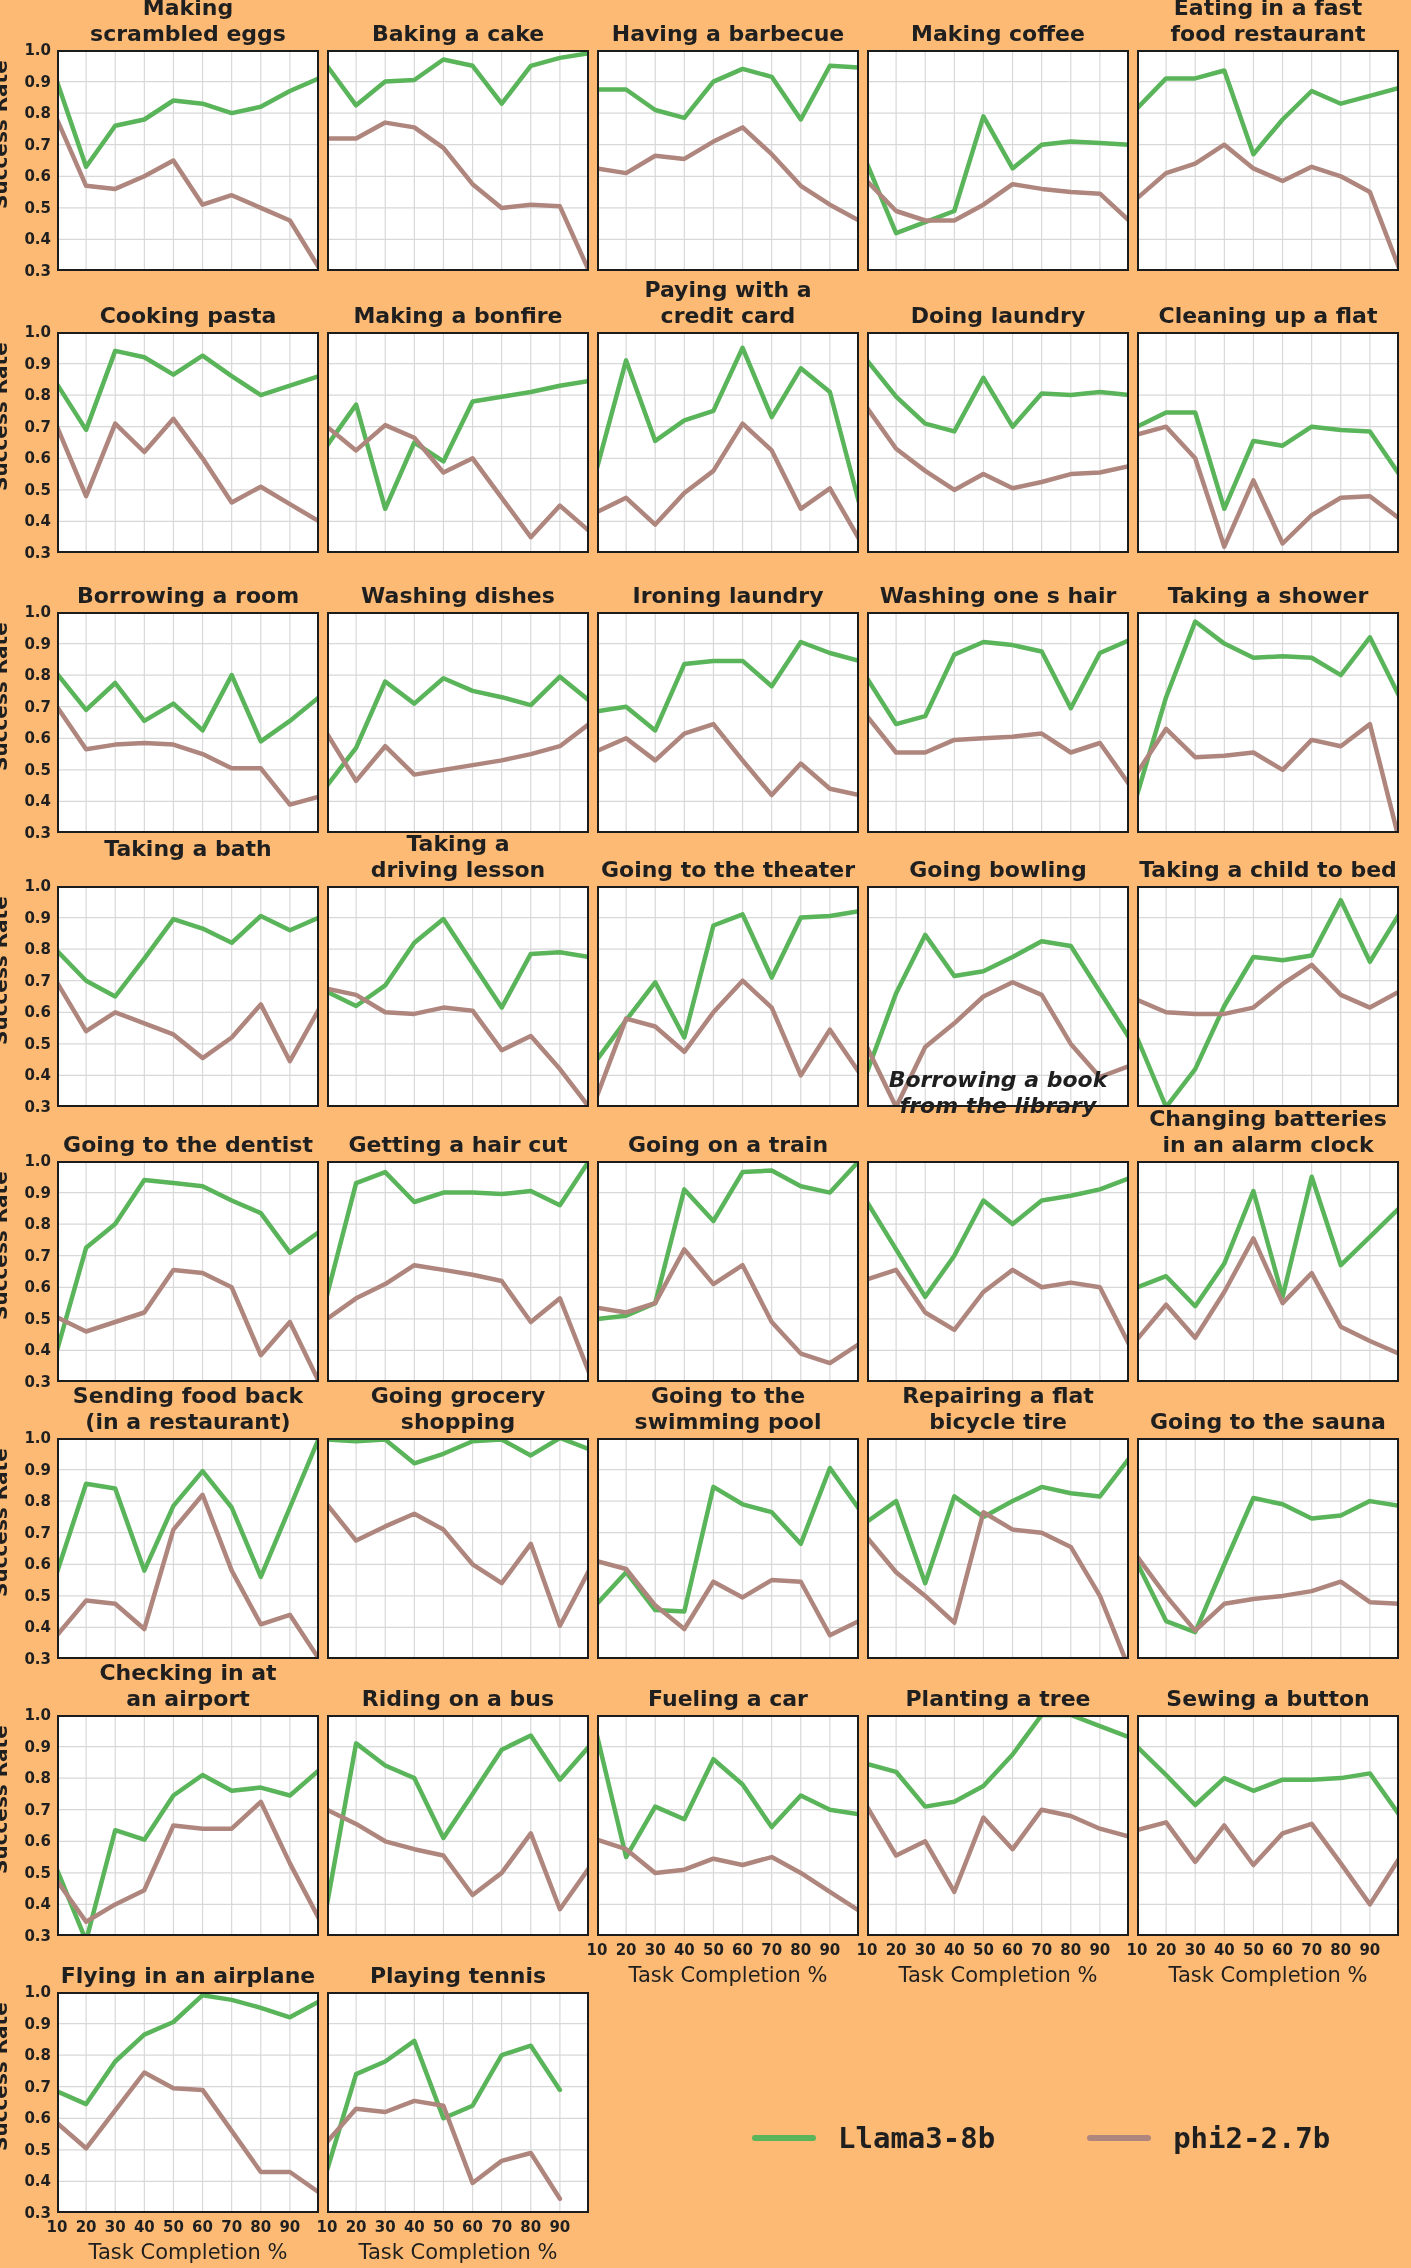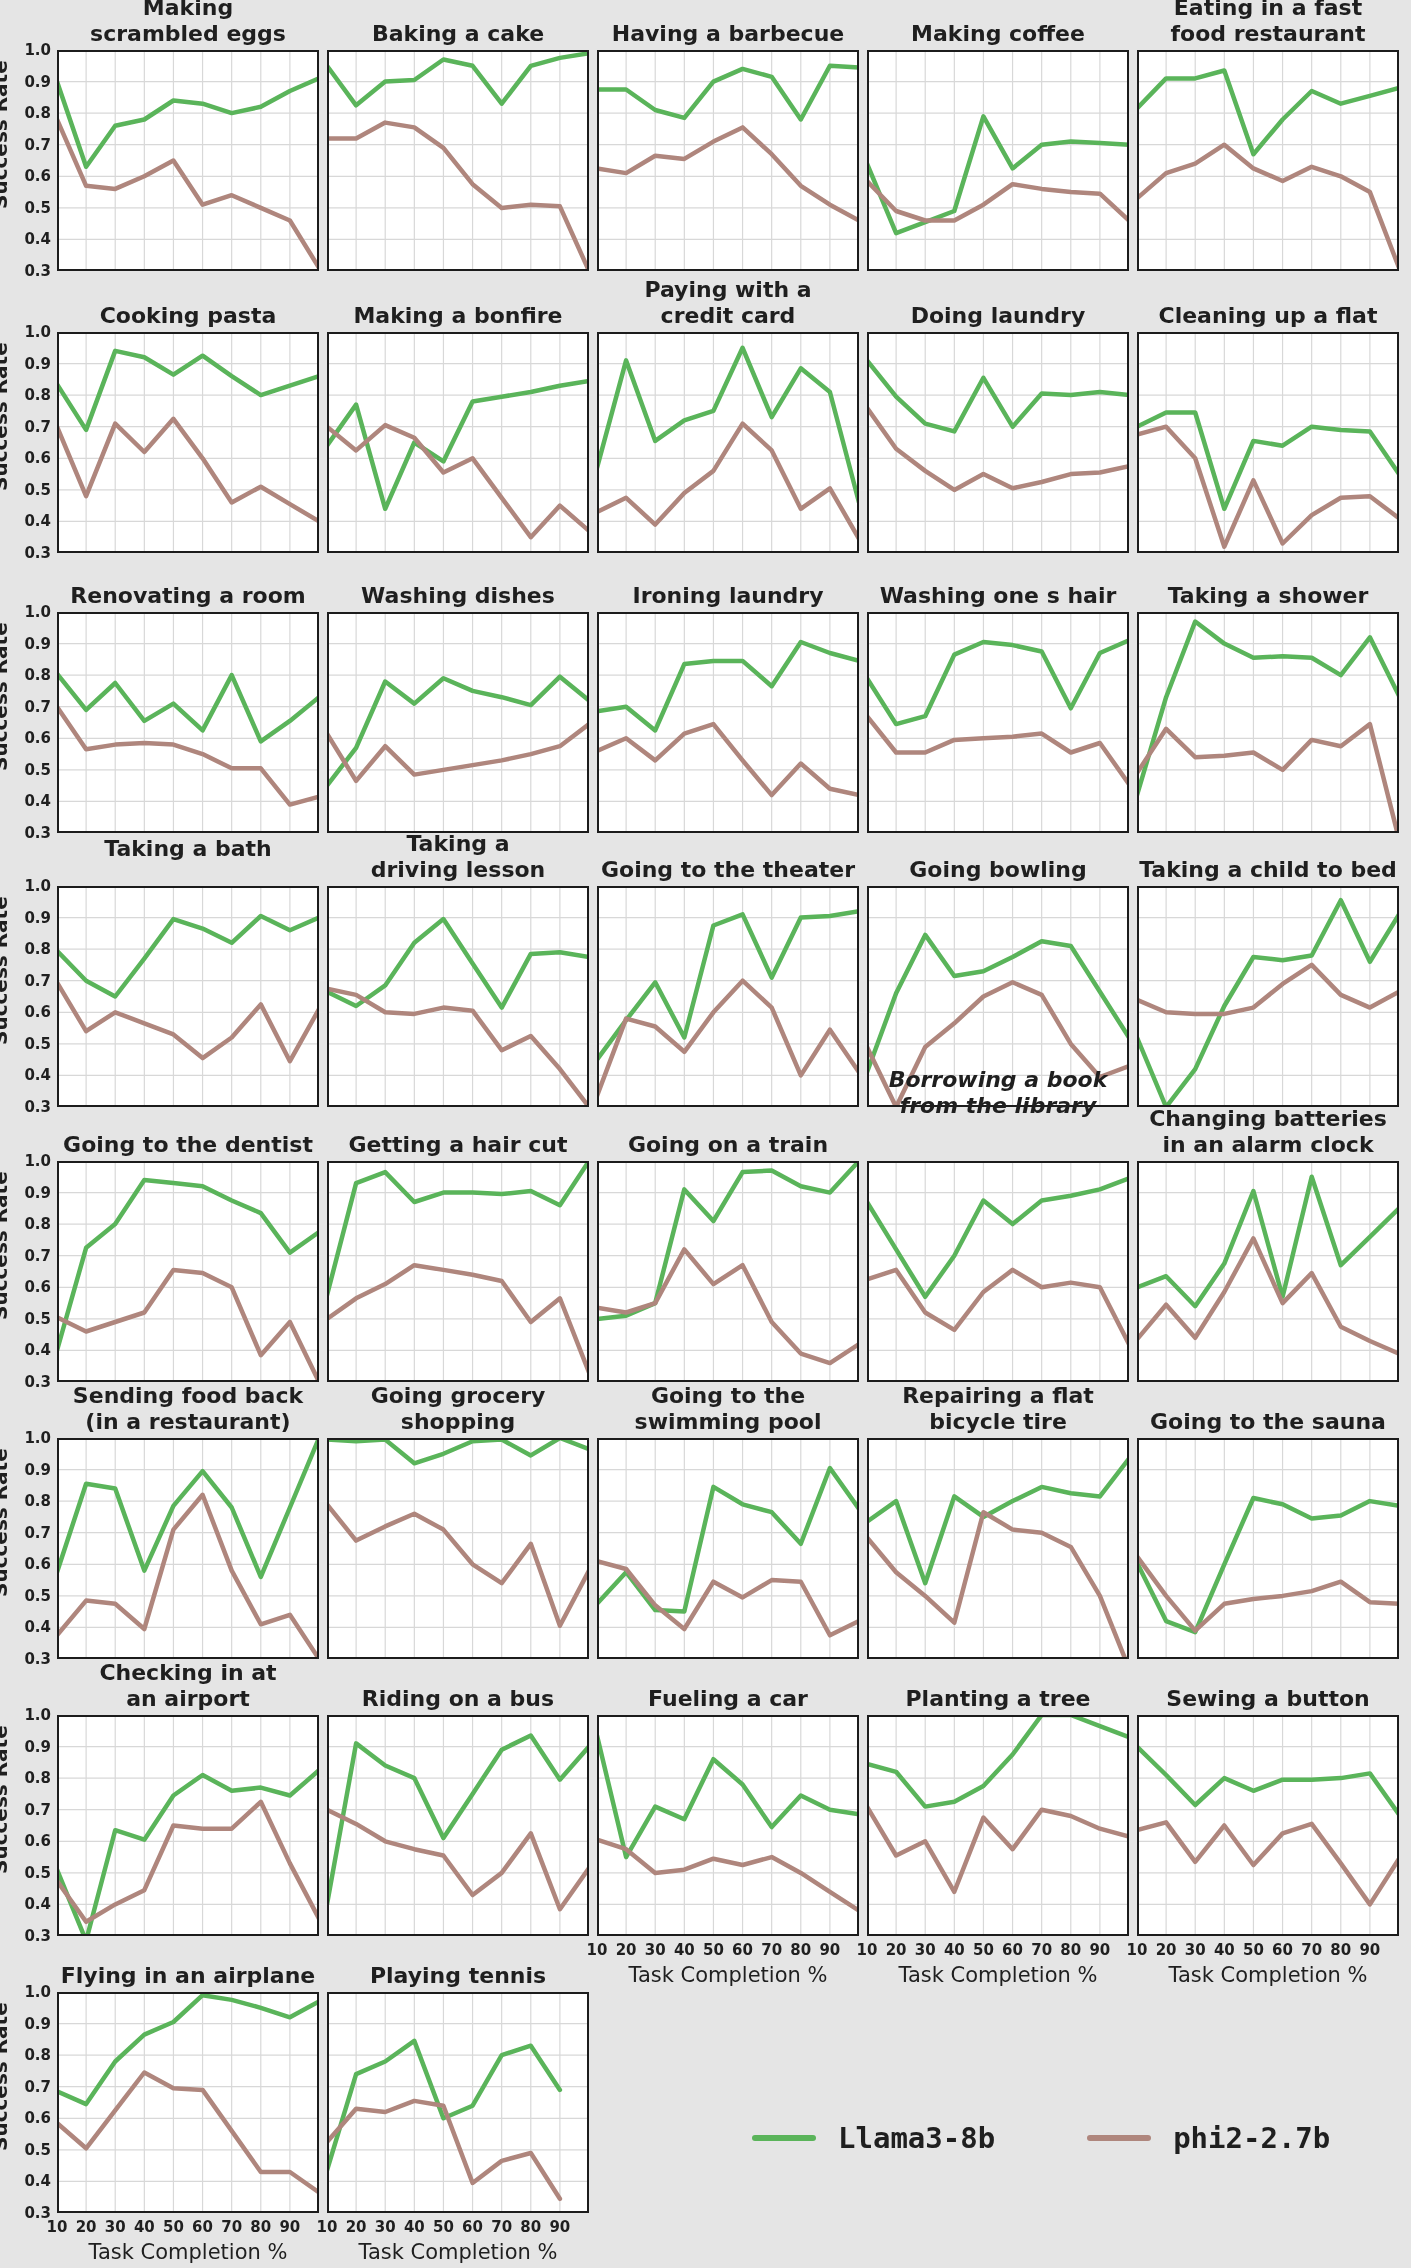--- a/index.html
+++ b/index.html
@@ -1,16 +1,16 @@
 <!DOCTYPE html>
 <html><head>
 <meta charset="utf-8">
 <style>
   html,body{margin:0;padding:0;background:#ffffff;}
-  #figure{position:relative;width:1411px;height:2268px;background:#e5e5e5;overflow:hidden;
+  #figure{position:relative;width:1411px;height:2268px;background:#fdba74;overflow:hidden;
           font-family:"DejaVu Sans","Liberation Sans",sans-serif;color:#1a1a1a;}
   .chart-title{position:absolute;display:flex;align-items:flex-end;justify-content:center;
                text-align:center;font-weight:bold;font-size:22px;line-height:26px;
                white-space:pre-line;color:#1f1f1f;}
   .ylab{position:absolute;font-weight:bold;font-size:20px;color:#1f1f1f;
         transform:rotate(-90deg);transform-origin:center;white-space:nowrap;}
   .ytick{position:absolute;font-weight:bold;font-size:15px;color:#1f1f1f;
          width:40px;text-align:right;transform:translateY(-50%);}
   .xtick{position:absolute;font-weight:bold;font-size:15px;color:#1f1f1f;
          transform:translateX(-50%);white-space:nowrap;}
@@ -243,21 +243,21 @@
         <line x1="0" y1="31.571428571428562" x2="262" y2="31.571428571428562" stroke="#d8d8d8" stroke-width="1.2"></line>
         <line x1="0" y1="63.142857142857125" x2="262" y2="63.142857142857125" stroke="#d8d8d8" stroke-width="1.2"></line>
         <line x1="0" y1="94.71428571428574" x2="262" y2="94.71428571428574" stroke="#d8d8d8" stroke-width="1.2"></line>
         <line x1="0" y1="126.2857142857143" x2="262" y2="126.2857142857143" stroke="#d8d8d8" stroke-width="1.2"></line>
         <line x1="0" y1="157.85714285714286" x2="262" y2="157.85714285714286" stroke="#d8d8d8" stroke-width="1.2"></line>
         <line x1="0" y1="189.42857142857144" x2="262" y2="189.42857142857144" stroke="#d8d8d8" stroke-width="1.2"></line>
         <polyline points="0.0,94.7 29.1,80.5 58.2,80.5 87.3,176.8 116.4,108.9 145.6,113.7 174.7,94.7 203.8,97.9 232.9,99.4 262.0,142.1" fill="none" stroke="#5ab45a" stroke-width="4.5" stroke-linejoin="round" stroke-linecap="round"></polyline>
         <polyline points="0.0,102.6 29.1,94.7 58.2,126.3 87.3,214.7 116.4,148.4 145.6,211.5 174.7,183.1 203.8,165.8 232.9,164.2 262.0,186.3" fill="none" stroke="#af867d" stroke-width="4.5" stroke-linejoin="round" stroke-linecap="round"></polyline>
         <rect x="1" y="1" width="260" height="219" fill="none" stroke="#1c1c1c" stroke-width="2"></rect>
       </svg>
-      <div class="chart-title" style="left: 57px; top: 551px; width: 262px; height: 58px;">Renovating a room</div>
+      <div class="chart-title" style="left: 57px; top: 551px; width: 262px; height: 58px;">Borrowing a room</div>
       <svg width="262" height="221" viewBox="0 0 262 221" class="plot" style="left: 57px; top: 612px; position: absolute; overflow: hidden; background: rgb(255, 255, 255);">
         <line x1="29.11111111111111" y1="0" x2="29.11111111111111" y2="221" stroke="#d8d8d8" stroke-width="1.2"></line>
         <line x1="58.22222222222222" y1="0" x2="58.22222222222222" y2="221" stroke="#d8d8d8" stroke-width="1.2"></line>
         <line x1="87.33333333333333" y1="0" x2="87.33333333333333" y2="221" stroke="#d8d8d8" stroke-width="1.2"></line>
         <line x1="116.44444444444444" y1="0" x2="116.44444444444444" y2="221" stroke="#d8d8d8" stroke-width="1.2"></line>
         <line x1="145.55555555555557" y1="0" x2="145.55555555555557" y2="221" stroke="#d8d8d8" stroke-width="1.2"></line>
         <line x1="174.66666666666666" y1="0" x2="174.66666666666666" y2="221" stroke="#d8d8d8" stroke-width="1.2"></line>
         <line x1="203.77777777777777" y1="0" x2="203.77777777777777" y2="221" stroke="#d8d8d8" stroke-width="1.2"></line>
         <line x1="232.88888888888889" y1="0" x2="232.88888888888889" y2="221" stroke="#d8d8d8" stroke-width="1.2"></line>
         <line x1="0" y1="31.571428571428562" x2="262" y2="31.571428571428562" stroke="#d8d8d8" stroke-width="1.2"></line>

